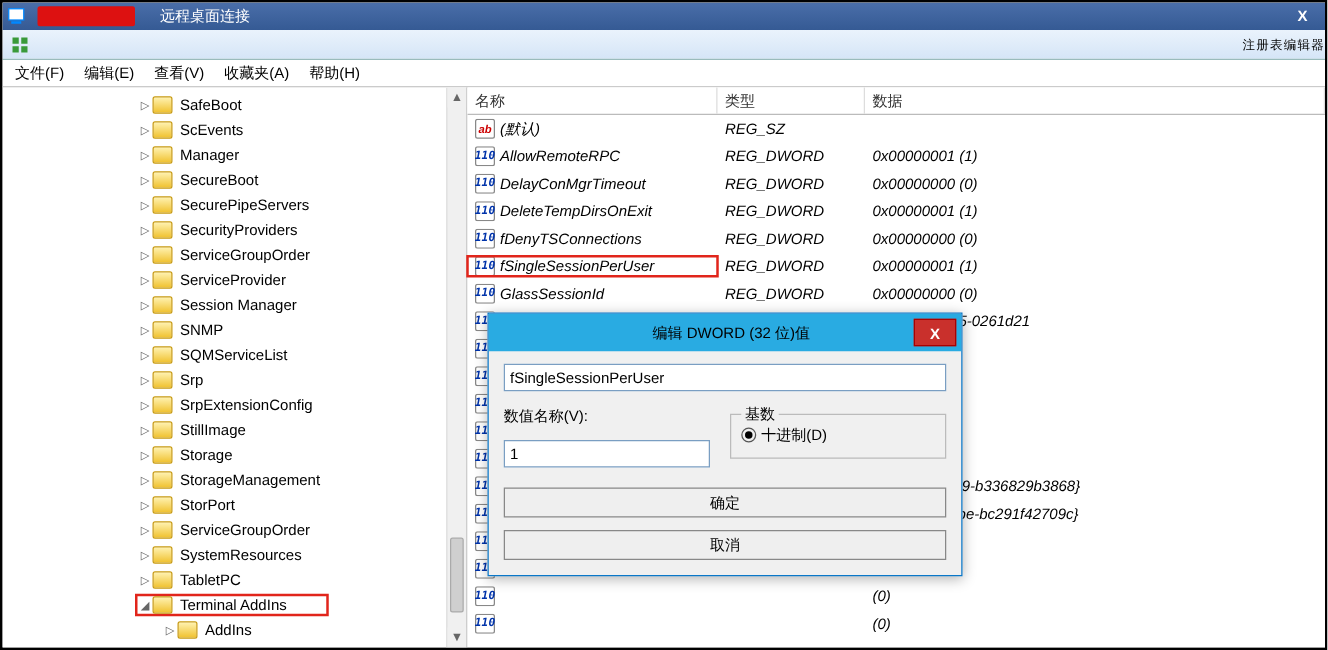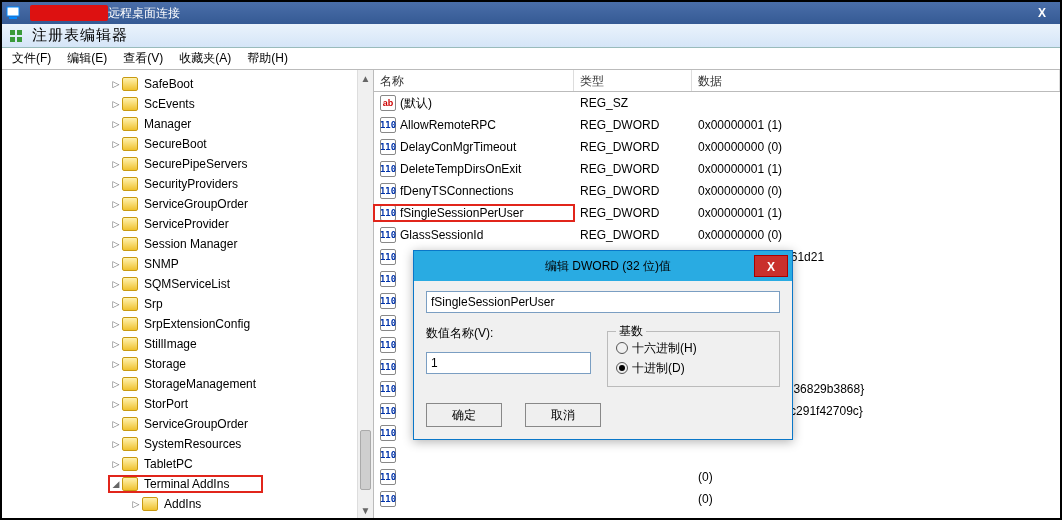--- a/index.html
+++ b/index.html
@@ -1,64 +1,64 @@
 <!DOCTYPE html>
 <html><head>
 <meta charset="utf-8">
 <style>
   * { box-sizing: border-box; font-family: "Microsoft YaHei", "Segoe UI", Tahoma, sans-serif; }
   html, body { margin:0; padding:0; width:1062px; height:520px; background:#fff; font-size:12px; color:#000; }
   .outer { border:2px solid #000; width:1062px; height:520px; position:relative; overflow:hidden; background:#fff;}
   .titlebar { height:22px; background:linear-gradient(#4a6ea9,#355a94); color:#fff; display:flex; align-items:center; position:relative;}
   .titlebar .icon { width:16px; height:16px; margin:0 4px; display:inline-block; }
   .titlebar .redacted { background:#d11; width:78px; height:16px; margin-left:4px; border-radius:2px;}
-  .titlebar .tlabel { margin-left:0; font-size:12px;}
+  .titlebar .tlabel { margin-left:20px; font-size:12px;}
   .titlebar .close { position:absolute; right:0; top:0; width:36px; height:22px; text-align:center; line-height:22px; font-weight:bold; color:#fff;}
   .subtitlebar { height:24px; background:linear-gradient(#eaf3fc,#d5e5f7); border-bottom:1px solid #9bb; display:flex; align-items:center;}
   .regicon { width:20px; height:20px; margin:0 6px 0 4px; display:flex; align-items:center; justify-content:center; color:#2a7a2a; font-size:16px;}
-  .apptitle { flex:1; text-align:left; font-size:15px; color:#000; letter-spacing:1px;}
+  .apptitle { flex:1; text-align:right; font-size:10px; color:#000; letter-spacing:1px;}
   .menubar { height:22px; border-bottom:1px solid #bbb; display:flex; align-items:center; padding-left:6px; gap:8px; background:#fff;}
   .menubar .mi { padding:0 4px; cursor:default;}
   .body { display:flex; height:calc(520px - 22px - 24px - 22px - 4px);}
   .treepane { width:372px; border-right:1px solid #bbb; overflow:hidden; background:#fff; position:relative;}
   .treepane .scroll { overflow:auto; height:100%; padding:4px 0 4px 4px;}
   .tnode { display:flex; align-items:center; height:20px; padding-left:0; white-space:nowrap;}
   .tnode .expander { width:12px; text-align:center; color:#666; font-size:9px; display:inline-block;}
   .tnode .folder { width:16px; height:14px; background:linear-gradient(#fff2b0,#f0c230); border:1px solid #c89a10; border-radius:2px; margin-right:4px; display:inline-block;}
   .tnode .label { padding:0 2px;}
   .listpane { flex:1; background:#fff; position:relative;}
   .listhdr { display:flex; height:22px; border-bottom:1px solid #bbb; background:#fff;}
   .listhdr .col { border-right:1px solid #ddd; padding:3px 6px; color:#333;}
   .col-name { width:200px;}
   .col-type { width:118px;}
   .col-data { flex:1;}
   .rows { }
-  .row { display:flex; height:22px; align-items:center;}
+  .row { display:flex; height:22px; align-items:center;font-style:italic;}
   .row .cell { padding:0 6px; overflow:hidden; text-overflow:ellipsis; white-space:nowrap;}
   .row .cname { width:200px; display:flex; align-items:center; gap:4px;}
   .row .ctype { width:118px;}
   .row .cdata { flex:1;}
   .valicon { width:16px; height:16px; border:1px solid #888; display:flex; align-items:center; justify-content:center; font-size:9px; font-weight:bold; border-radius:2px;}
   .valicon.sz { color:#c00; background:#fff;}
   .valicon.dw { color:#03a; background:#fff; font-family:monospace;}
-  .dialog { position:absolute; left:388px; top:248px; width:380px; background:#f0f0f0; border:1px solid #0a77c8; box-shadow:0 2px 10px rgba(0,0,0,.3);margin-left:23px;}
+  .dialog { position:absolute; left:388px; top:248px; width:380px; background:#f0f0f0; border:1px solid #0a77c8; box-shadow:0 2px 10px rgba(0,0,0,.3);}
   .dtitle { height:30px; background:#29abe2; display:flex; align-items:center; padding-left:10px; color:#000; font-size:12px; position:relative;}
   .dclose { position:absolute; right:4px; top:4px; width:34px; height:22px; background:#c9302c; color:#fff; text-align:center; line-height:22px; font-weight:bold; border:1px solid #a00;}
   .dbody { padding:10px 12px 12px 12px;}
   .dlabel { font-size:12px; margin-bottom:4px;}
   .dinput { width:100%; height:22px; border:1px solid #7a9ec2; padding:2px 4px; font-size:12px; background:#fff;}
   .drow { display:flex; margin-top:12px; gap:16px;}
   .dleft { width:165px;}
   .dright { flex:1;}
   .fieldset { border:1px solid #bbb; padding:6px 8px 8px 8px; position:relative; margin-top:6px;}
   .fieldset .legend { position:absolute; top:-9px; left:8px; background:#f0f0f0; padding:0 3px; font-size:12px;}
   .radio { display:flex; align-items:center; gap:4px; height:20px;}
   .radiodot { width:12px; height:12px; border:1px solid #555; border-radius:50%; display:inline-flex; align-items:center; justify-content:center;}
   .radiodot.checked::after { content:""; width:6px; height:6px; background:#000; border-radius:50%; display:block;}
-  .dbuttons { display:flex; justify-content:flex-start; gap:23px; margin-top:16px;}
+  .dbuttons { display:flex; justify-content:flex-end; gap:10px; margin-top:16px;flex-direction:column;}
   .btn { min-width:76px; height:24px; background:#efefef; border:1px solid #888; font-size:12px; display:flex; align-items:center; justify-content:center;}
   .scroll-thumb-v { position:absolute; right:0; top:0; bottom:0; width:16px; background:#f0f0f0; border-left:1px solid #ddd;}
   .scroll-thumb-v .thumb { position:absolute; right:2px; left:2px; top:360px; height:60px; background:#cfcfcf; border:1px solid #aaa; border-radius:2px;}
   .scroll-arrow { position:absolute; left:0; right:0; height:16px; display:flex; align-items:center; justify-content:center; color:#666; font-size:10px; background:#f0f0f0;}
 </style>
 </head>
 <body>
 
 <div class="outer">
   <div class="titlebar">
@@ -387,24 +387,20 @@
       <input class="dinput" readonly="" value="fSingleSessionPerUser" style="">
       <div class="drow">
         <div class="dleft">
           <div class="dlabel">数值名称(V):</div>
           <input class="dinput" style="margin-top: 6px;" value="1">
         </div>
         <div class="dright">
           <div class="fieldset">
             <span class="legend">基数</span>
             <div class="radio">
-              <span class="radiodot"></span>
-              <span>十六进制(H)</span>
-            </div>
-            <div class="radio">
               <span class="radiodot checked"></span>
               <span>十进制(D)</span>
             </div>
           </div>
         </div>
       </div>
       <div class="dbuttons">
         <div class="btn">确定</div>
         <div class="btn">取消</div>
       </div>

